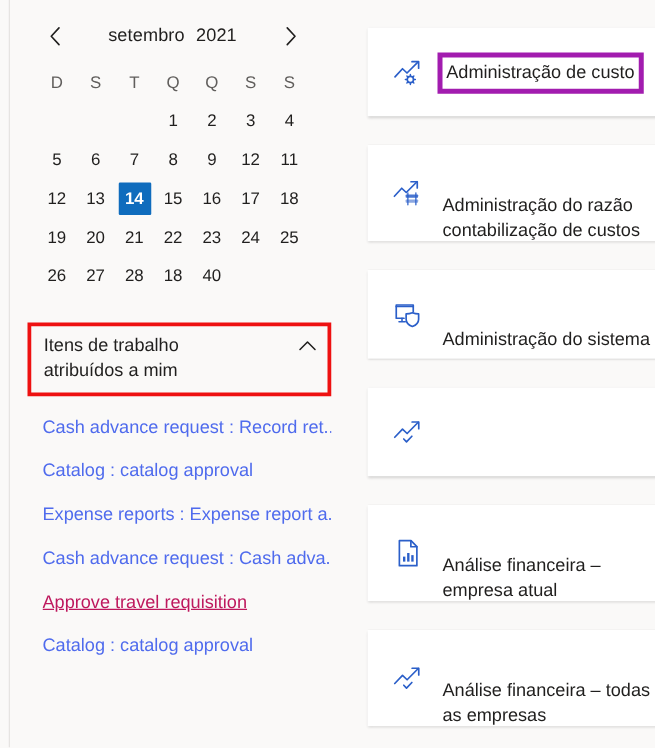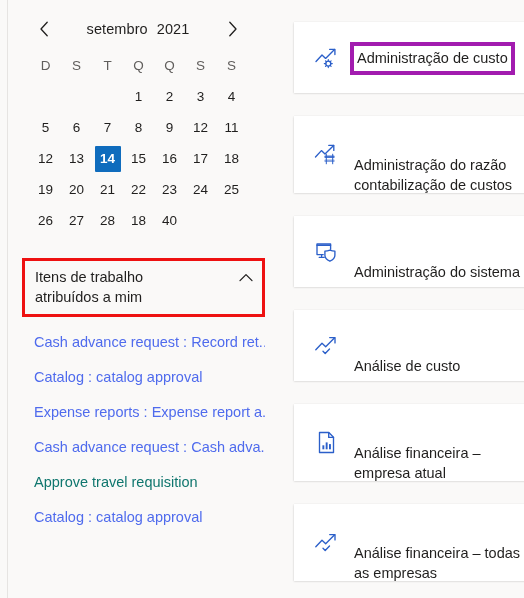--- a/index.html
+++ b/index.html
@@ -356,21 +356,21 @@
             </span>
           </div>
         </div>
       </div>
 
       <div id="workitem-links">
           <a class="wi-link" style="color: rgb(79, 107, 237);">Cash advance request : Record ret...</a>
           <a class="wi-link" style="color: rgb(79, 107, 237);">Catalog : catalog approval</a>
           <a class="wi-link" style="color: rgb(79, 107, 237);">Expense reports : Expense report a...</a>
           <a class="wi-link" style="color: rgb(79, 107, 237);">Cash advance request : Cash adva...</a>
-          <a class="wi-link" style="color: #0f766e;">Approve travel requisition</a>
+          <a class="wi-link" style="color: #be185d; text-decoration: underline;">Approve travel requisition</a>
           <a class="wi-link" style="color: rgb(79, 107, 237);">Catalog : catalog approval</a>
         </div>
     </div>
   </div>
 
   <div id="cards">
       <div class="card h1">
         <span class="card-icon" style="color: rgb(43, 95, 201);">
           <svg width="27" height="27" viewBox="0 0 27 27">
         <path d="M3 17.5 9 11l3.6 3.4L21.5 5.5" stroke="currentColor" fill="none" stroke-linecap="round" stroke-linejoin="round" stroke-width="1.35"></path>
@@ -406,21 +406,20 @@
         <span class="card-label">Administração do sistema</span>
       </div>
       <div class="card h1">
         <span class="card-icon" style="color: rgb(43, 95, 201);">
           <svg width="27" height="27" viewBox="0 0 27 27">
         <path d="M2.8 17.8 9 11.3l3.7 3.5L21.6 5.8" stroke="currentColor" fill="none" stroke-linecap="round" stroke-linejoin="round" stroke-width="1.35"></path>
         <path d="M16.7 5.6H22v5.3" stroke="currentColor" fill="none" stroke-linecap="round" stroke-linejoin="round" stroke-width="1.35"></path>
         <path d="M10 19.2l2.2 2.3 4.3-4.5" stroke="currentColor" fill="none" stroke-linecap="round" stroke-linejoin="round" stroke-width="1.35"></path>
       </svg>
         </span>
-        <span class="card-label">Análise de custo</span>
       </div>
       <div class="card h2">
         <span class="card-icon" style="color: rgb(43, 95, 201);">
           <svg width="27" height="27" viewBox="0 0 27 27">
         <path d="M6.5 3.5h9.3l4.7 4.8v15.2H6.5z" stroke="currentColor" fill="none" stroke-linecap="round" stroke-linejoin="round" stroke-width="1.35"></path>
         <path d="M15.7 3.6v4.8h4.8" stroke="currentColor" fill="none" stroke-linecap="round" stroke-linejoin="round" stroke-width="1.35"></path>
         <rect x="9.4" y="16.3" width="1.9" height="4" fill="currentColor"></rect>
         <rect x="12.7" y="13.4" width="1.9" height="6.9" fill="currentColor"></rect>
         <rect x="16" y="15.1" width="1.9" height="5.2" fill="currentColor"></rect>
       </svg>

